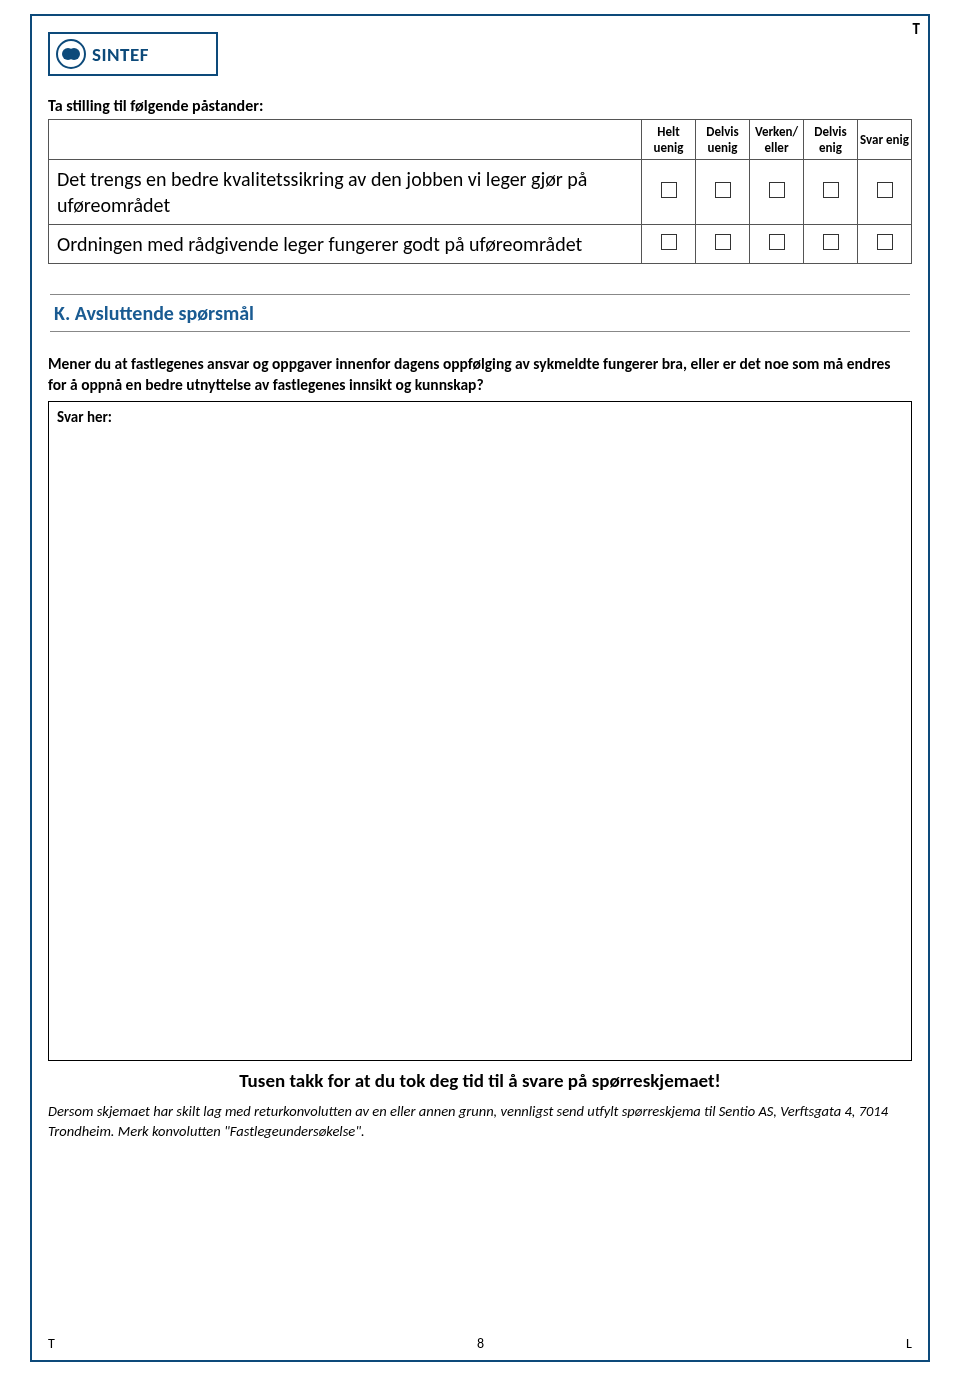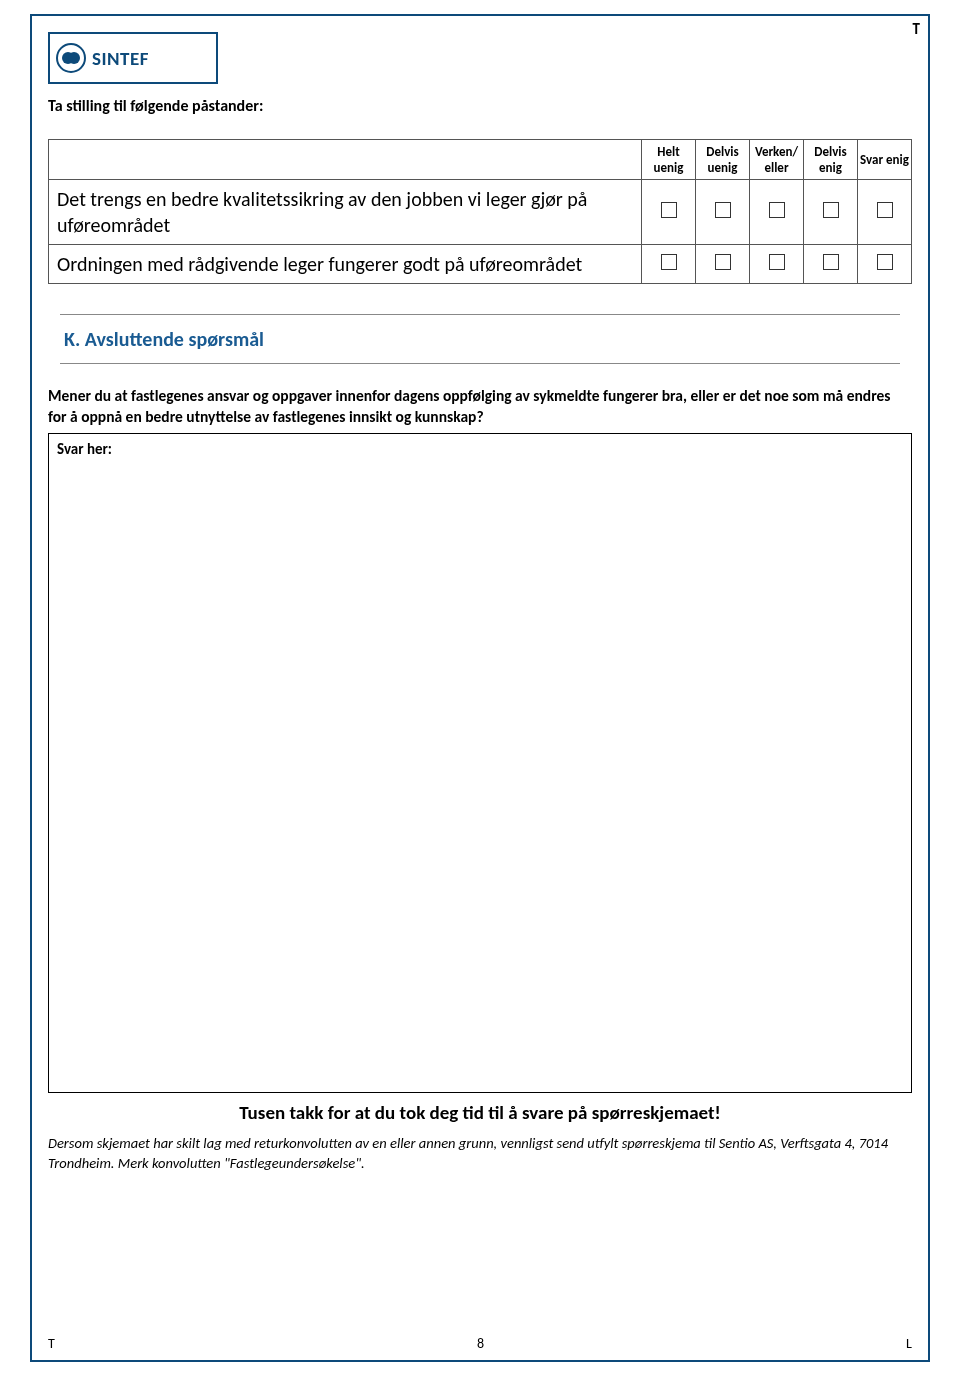--- a/index.html
+++ b/index.html
@@ -24,21 +24,21 @@
     right: 40px;
     font-size: 15px;
     font-weight: bold;
     color: #000;
   }
   .logo-box {
     position: absolute;
     top: 32px;
     left: 48px;
     width: 170px;
-    height: 52px;
+    height: 44px;
     border: 2px solid #0d4a7a;
     display: flex;
     align-items: center;
     padding: 0 6px;
     background: #fff;
   }
   .logo-icon {
     width: 30px;
     height: 30px;
     border: 2px solid #0d4a7a;
@@ -74,21 +74,21 @@
     position: absolute;
     top: 96px;
     left: 48px;
     right: 48px;
     bottom: 60px;
   }
   .instr {
     font-size: 16px;
     font-weight: bold;
     color: #000;
-    margin-bottom: 24px;
+    margin-bottom: 4px;
   }
   table.matrix {
     width: 100%;
     border-collapse: collapse;
     margin-bottom: 30px;
   }
   table.matrix th, table.matrix td {
     border: 1px solid #555;
     padding: 4px 6px;
     font-size: 14px;
@@ -119,22 +119,22 @@
   .chk {
     display: inline-block;
     width: 16px;
     height: 16px;
     border: 1.5px solid #333;
     background: #fff;
   }
   .section-head {
     border-top: 1.5px solid #888;
     border-bottom: 1.5px solid #888;
-    padding: 12px 4px;
-    margin: 24px 12px 22px;
+    padding: 6px 4px;
+    margin: 24px 2px 22px;
   }
   .section-head-text {
     font-size: 20px;
     font-weight: bold;
     color: #1a5b92;
   }
   .question-text {
     font-size: 15.5px;
     font-weight: bold;
     color: #000;

